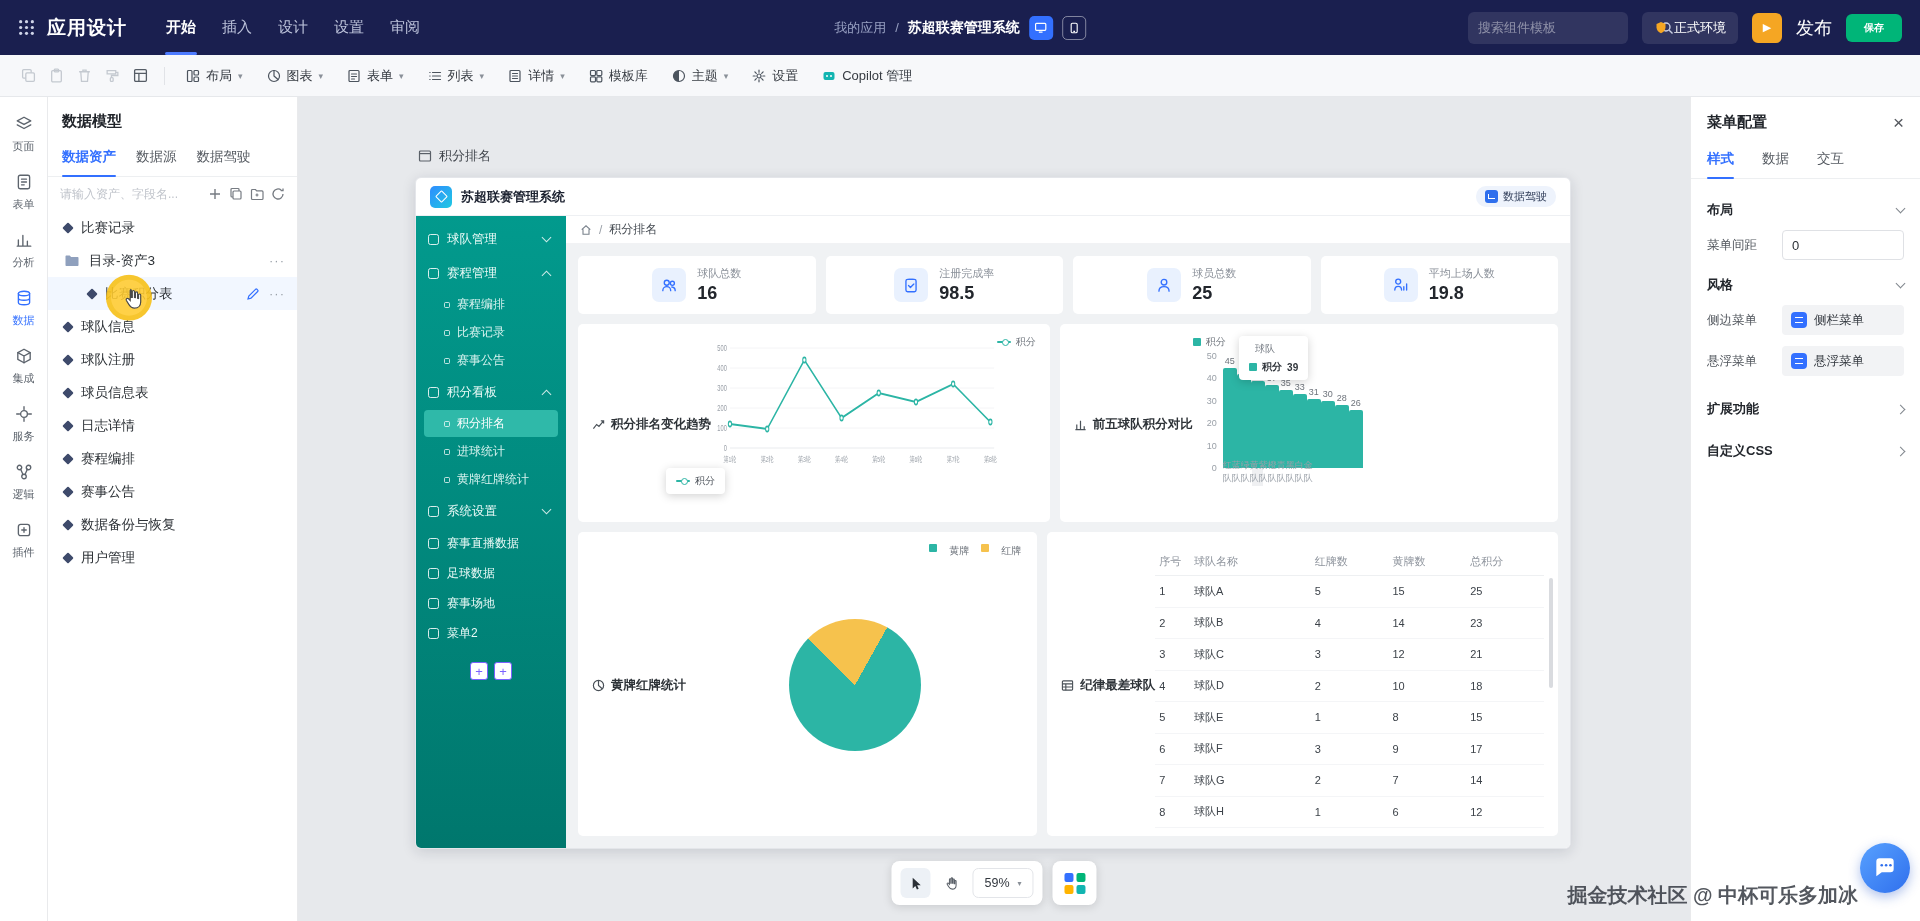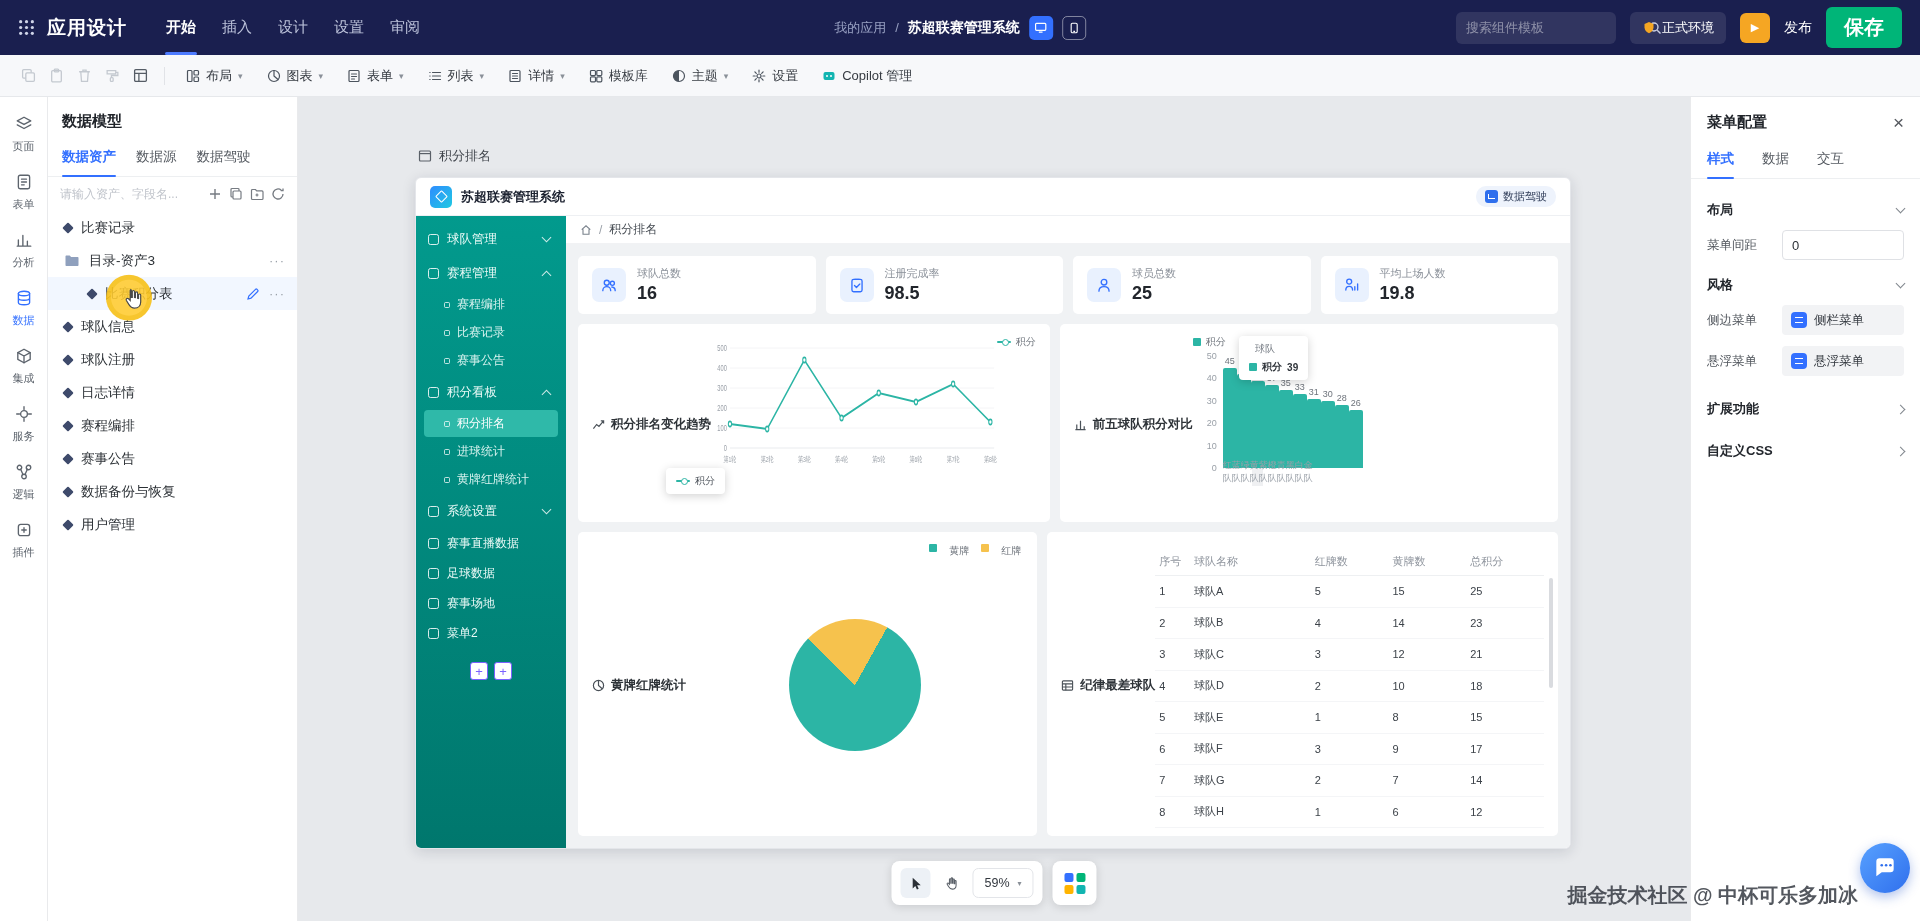--- a/index.html
+++ b/index.html
@@ -18,22 +18,22 @@
   .app-name { font-size:14px; font-weight:600; }
   .mini-btn { width:24px; height:24px; border-radius:5px; display:flex; align-items:center; justify-content:center; cursor:pointer; }
   .mini-btn.primary { background:#3370ff; }
   .mini-btn.ghost { border:1px solid rgba(255,255,255,.45); }
   .top-right { margin-left:auto; display:flex; align-items:center; gap:14px; }
   .search-pill { width:160px; height:32px; background:rgba(255,255,255,.10); border-radius:6px; display:flex; align-items:center; padding:0 10px; gap:6px; }
   .search-pill input { flex:1; background:transparent; border:none; outline:none; color:#fff; font-size:13px; }
   .search-pill input::placeholder { color:rgba(255,255,255,.45); }
   .env-pill { height:32px; background:rgba(255,255,255,.10); border-radius:6px; display:flex; align-items:center; gap:6px; padding:0 12px; font-size:13px; cursor:pointer; }
   .play-btn { width:30px; height:30px; border-radius:6px; background:#f5a623; color:#fff; display:flex; align-items:center; justify-content:center; font-size:11px; cursor:pointer; }
-  .publish { font-size:14px; color:#fff; cursor:pointer; }
-  .save-btn { background:#00b578; border-radius:6px; padding:7px 18px; font-size:20px; font-weight:600; cursor:pointer; }
+  .publish { font-size:18px; color:#fff; cursor:pointer; }
+  .save-btn { background:#00b578; border-radius:6px; padding:7px 18px; font-size:10px; font-weight:600; cursor:pointer; }
 
   
   .toolbar { height:42px; background:#f7f8fa; border-bottom:1px solid #e6e8eb; display:flex; align-items:center; padding:0 14px; }
   .tb-icon { width:28px; height:28px; display:flex; align-items:center; justify-content:center; border-radius:4px; color:#c4c9d0; cursor:pointer; }
   .tb-icon.dark { color:#565d66; }
   .tb-sep { width:1px; height:18px; background:#e1e3e7; margin:0 10px; }
   .tb-drops { display:flex; align-items:center; gap:2px; }
   .tb-drop { display:flex; align-items:center; gap:6px; padding:0 11px; height:30px; border-radius:4px; font-size:13px; color:#363b42; cursor:pointer; }
   .tb-ic { display:flex; color:#4c545e; }
   .tb-ic svg { width:14px; height:14px; }
@@ -95,21 +95,21 @@
   .pm-dot { width:6px; height:6px; border:1.2px solid rgba(255,255,255,.75); border-radius:1.5px; flex:none; }
   .pm-adders { display:flex; gap:6px; justify-content:center; margin-top:14px; }
   .pm-add { width:18px; height:18px; border-radius:3px; background:#fff; color:#7b61ff; border:1px solid #7b61ff; display:flex; align-items:center; justify-content:center; font-size:13px; cursor:pointer; }
 
   .f-main { flex:1; display:flex; flex-direction:column; min-width:0; background:#f0f2f4; }
   .f-crumb { height:28px; background:#fff; display:flex; align-items:center; gap:7px; padding:0 14px; font-size:12px; color:#454b52; border-bottom:1px solid #f1f2f4; flex:none; }
   .f-crumb .sep { color:#9aa0a8; }
   .f-content { flex:1; padding:12px; display:flex; flex-direction:column; gap:10px; min-height:0; }
 
   .stats { display:flex; gap:10px; flex:none; }
-  .stat-card { flex:1; height:58px; background:#fff; border-radius:5px; display:flex; align-items:center; gap:11px; padding:0 14px; }
+  .stat-card { flex:1; height:58px; background:#fff; border-radius:5px; display:flex; align-items:center; gap:11px; padding:0 14px;justify-content:center; }
   .stat-ic { width:34px; height:34px; border-radius:7px; background:#e9f1fe; color:#3370ff; display:flex; align-items:center; justify-content:center; flex:none; }
   .stat-ic svg { width:18px; height:18px; }
   .stat-lb { font-size:11px; color:#8a9099; }
   .stat-val { font-size:18px; font-weight:700; color:#22262c; margin-top:2px; }
 
   .crow1 { display:flex; gap:10px; height:198px; flex:none; }
   .crow2 { display:flex; gap:10px; flex:1; min-height:0; }
   .ccard { background:#fff; border-radius:5px; padding:10px 14px 8px; position:relative; overflow:hidden; display:flex; flex-direction:row; }
   .line-card { flex:1; } .barc { flex:1.06; } .pie-card { flex:1; } .tbl-card { flex:1.12; }
   .cc-head { display:flex; align-items:center; gap:6px; font-size:12.5px; font-weight:700; color:#2e3338; flex:none; }
@@ -509,20 +509,26 @@
           <span class="tree-ic">
             <span class="diamond"></span>
           </span>
           <span class="tree-lb">球队信息</span>
         </div>
         <div class="tree-row">
           <span class="tree-ic">
             <span class="diamond"></span>
           </span>
           <span class="tree-lb">球队注册</span>
+        </div>
+        <div class="tree-row">
+          <span class="tree-ic">
+            <span class="diamond"></span>
+          </span>
+          <span class="tree-lb">球员信息表</span>
         </div>
         <div class="tree-row">
           <span class="tree-ic">
             <span class="diamond"></span>
           </span>
           <span class="tree-lb">日志详情</span>
         </div>
         <div class="tree-row">
           <span class="tree-ic">
             <span class="diamond"></span>

